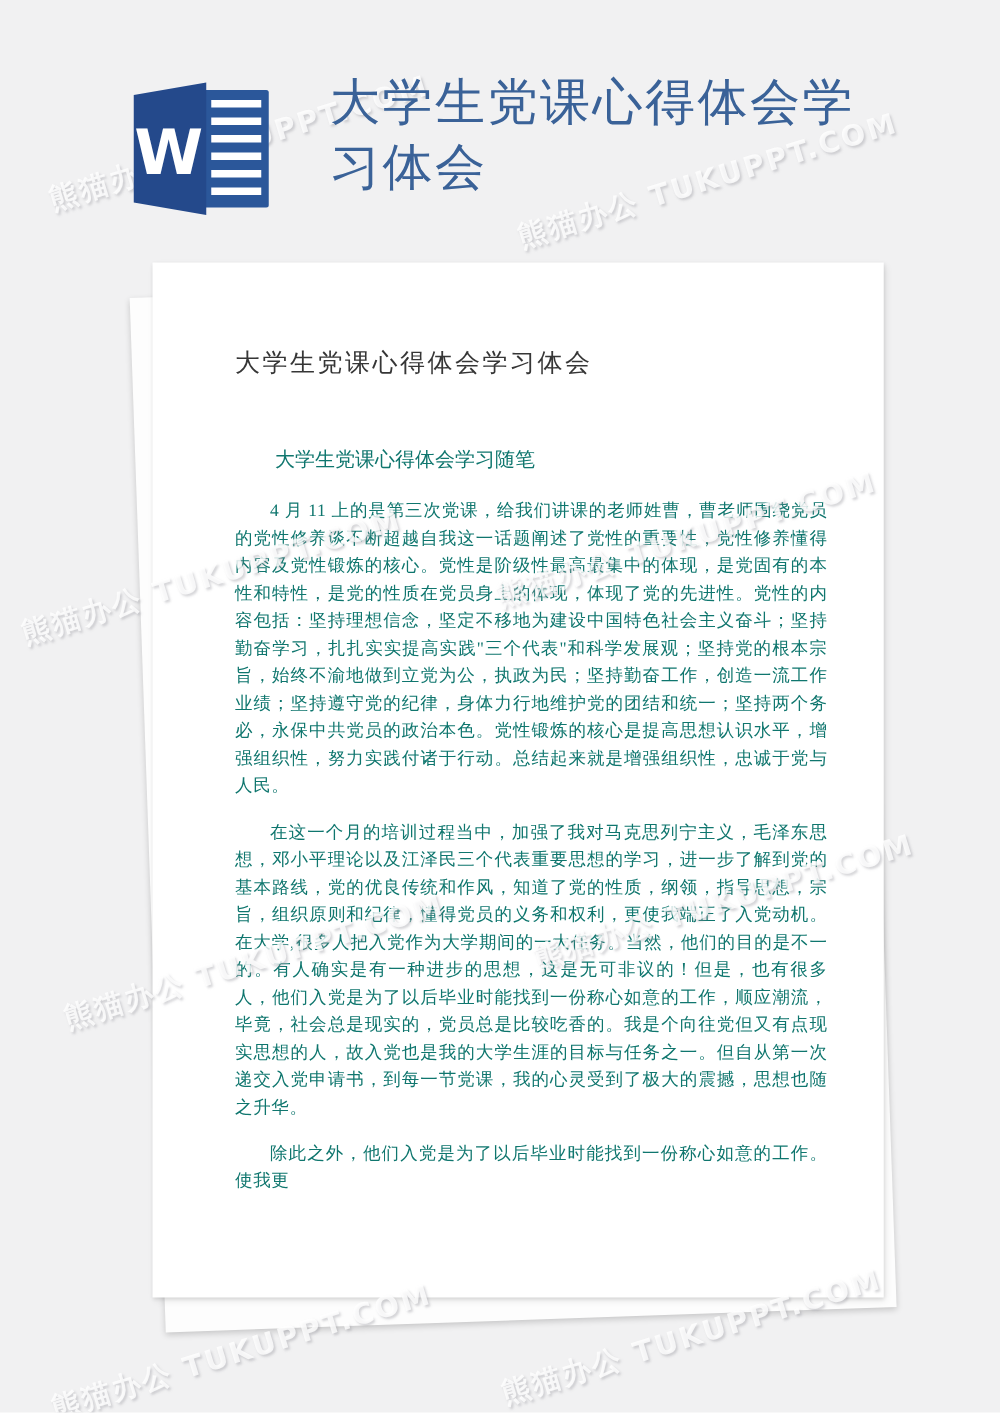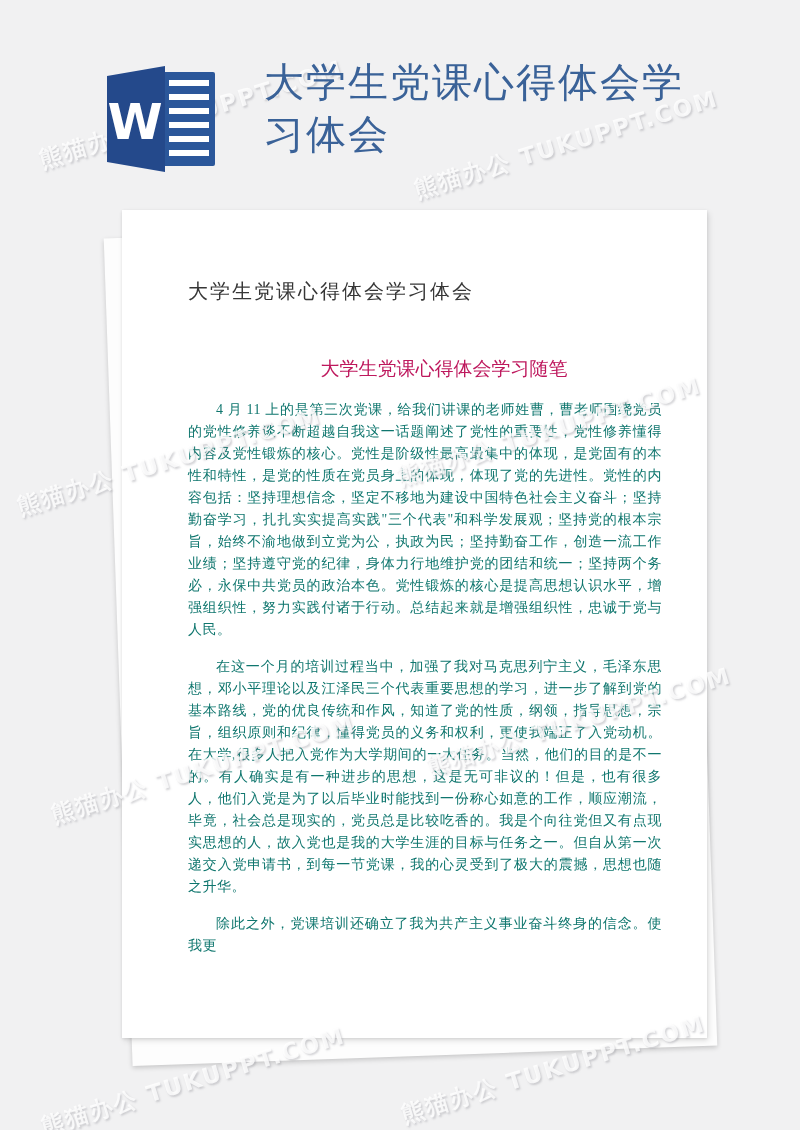--- a/index.html
+++ b/index.html
@@ -35,22 +35,22 @@
   .page-inner {
     padding:66px 45px 0 66px;
     font-family:"Liberation Serif","DejaVu Serif",serif;
     color:#3d3d3d;
   }
   .doc-title {
     font-size:20px; line-height:30px; letter-spacing:2px;
     color:#363636; font-weight:400; margin-bottom:52px;
   }
   .doc-subtitle {
-    font-size:19px; line-height:21px; text-indent:2em;
-    margin-bottom:20px; color:#be185d;text-align:center;
+    font-size:16px; line-height:21px; text-indent:2em;
+    margin-bottom:20px; color:#0f766e;
   }
   .doc-body p {
     font-size:14px; line-height:22px; text-align:justify;
     text-indent:2em; margin:0 0 15px 0; color:#0f766e;
     letter-spacing:0.5px;
   }
 
   
   .wm {
     position:absolute; z-index:6; white-space:nowrap; pointer-events:none;
@@ -100,16 +100,16 @@
 
 <div class="page-behind"></div>
 
 <div class="page">
   <div class="page-inner">
     <h2 class="doc-title">大学生党课心得体会学习体会</h2>
     <div class="doc-subtitle">大学生党课心得体会学习随笔</div>
     <div class="doc-body">
       <p>4 月 11 上的是第三次党课，给我们讲课的老师姓曹，曹老师围绕党员的党性修养谈不断超越自我这一话题阐述了党性的重要性，党性修养懂得内容及党性锻炼的核心。党性是阶级性最高最集中的体现，是党固有的本性和特性，是党的性质在党员身上的体现，体现了党的先进性。党性的内容包括：坚持理想信念，坚定不移地为建设中国特色社会主义奋斗；坚持勤奋学习，扎扎实实提高实践"三个代表"和科学发展观；坚持党的根本宗旨，始终不渝地做到立党为公，执政为民；坚持勤奋工作，创造一流工作业绩；坚持遵守党的纪律，身体力行地维护党的团结和统一；坚持两个务必，永保中共党员的政治本色。党性锻炼的核心是提高思想认识水平，增强组织性，努力实践付诸于行动。总结起来就是增强组织性，忠诚于党与人民。</p>
       <p>在这一个月的培训过程当中，加强了我对马克思列宁主义，毛泽东思想，邓小平理论以及江泽民三个代表重要思想的学习，进一步了解到党的基本路线，党的优良传统和作风，知道了党的性质，纲领，指导思想，宗旨，组织原则和纪律，懂得党员的义务和权利，更使我端正了入党动机。在大学,很多人把入党作为大学期间的一大任务。当然，他们的目的是不一的。有人确实是有一种进步的思想，这是无可非议的！但是，也有很多人，他们入党是为了以后毕业时能找到一份称心如意的工作，顺应潮流，毕竟，社会总是现实的，党员总是比较吃香的。我是个向往党但又有点现实思想的人，故入党也是我的大学生涯的目标与任务之一。但自从第一次递交入党申请书，到每一节党课，我的心灵受到了极大的震撼，思想也随之升华。</p>
-      <p>除此之外，党课培训还确立了我为共产主义事业奋斗终身的信念。使我更</p>
+      <p>除此之外，他们入党是为了以后毕业时能找到一份称心如意的工作。使我更</p>
     </div>
   </div>
 </div>
 
 </body></html>

